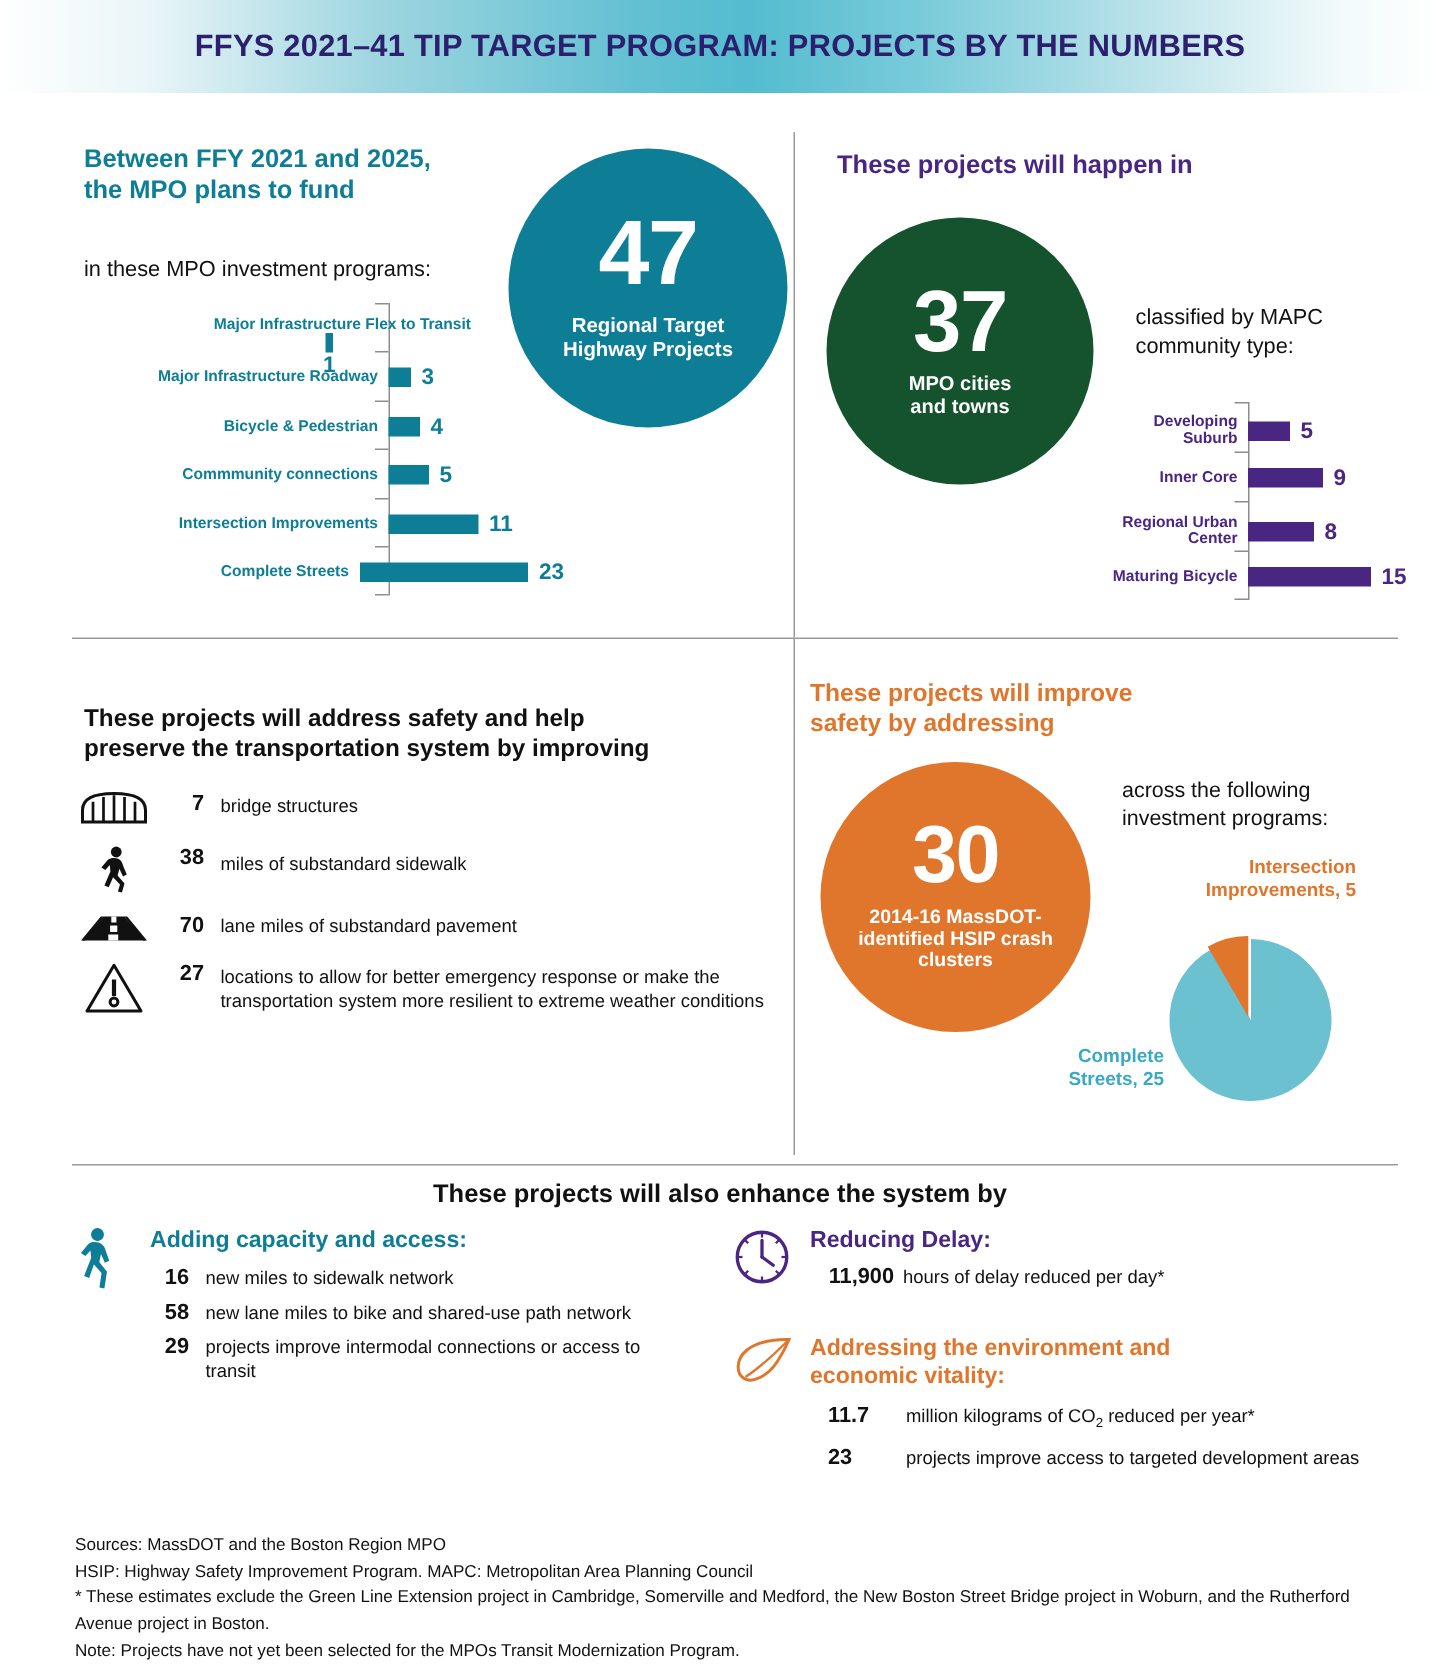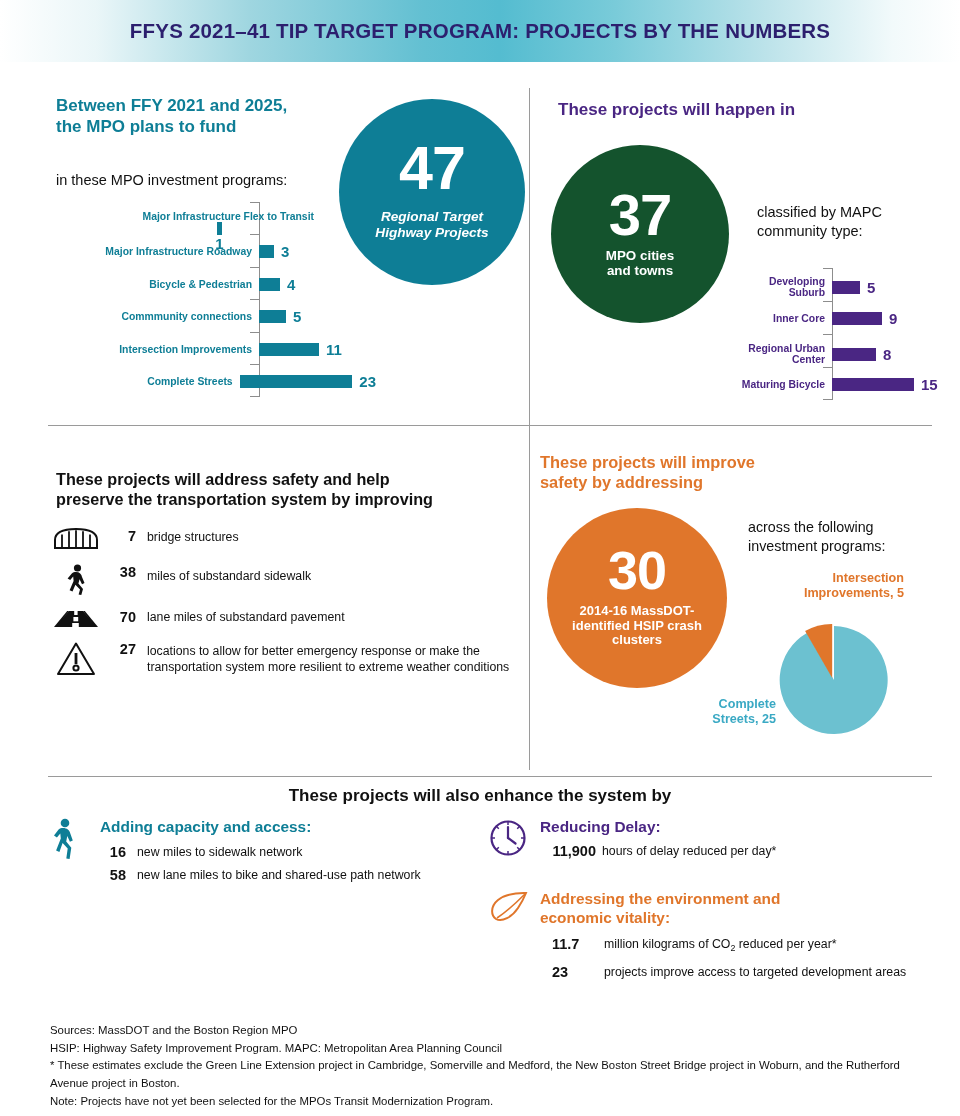--- a/index.html
+++ b/index.html
@@ -72,21 +72,21 @@
 
 <div class="q-head teal" style="position:absolute;left:56px;top:96px;width:300px;font-size:17px;">
   <div>Between FFY 2021 and 2025,</div>
   <div>the MPO plans to fund</div>
 </div>
 
 <div style="position:absolute;left:56px;top:172px;font-size:14.5px;color:#111;">in these MPO investment programs:</div>
 
 <div class="circle" style="left:339px;top:99px;width:186px;height:186px;background:#0e7e96;">
   <div class="big" style="font-size:61px;margin-top:-4px;">47</div>
-  <div class="sub" style="font-size:13.6px;margin-top:13px;font-style:italic;">
+  <div class="sub" style="font-size:13.6px;margin-top:13px;">
     <div>Regional Target</div>
     <div>Highway Projects</div>
   </div>
 </div>
 
 <div class="barchart" style="left:56px;top:202px;width:320px;height:195px;">
   <div class="axis" style="left:203px;top:0;height:195px;"></div>
 
   <div class="tick" style="left:194px;top:0px;"></div>
   <div class="tick" style="left:194px;top:32px;"></div>
@@ -292,20 +292,24 @@
     </div>
     <div style="flex:1;">
       <div style="font-size:15.4px;font-weight:bold;color:#0e7e96;margin-bottom:8px;">Adding capacity and access:</div>
       <div class="iconrow" style="margin-bottom:6px;">
         <div class="num" style="width:26px;">16</div>
         <div class="desc" style="padding-top:1px;">new miles to sidewalk network</div>
       </div>
       <div class="iconrow" style="margin-bottom:6px;">
         <div class="num" style="width:26px;">58</div>
         <div class="desc" style="padding-top:1px;">new lane miles to bike and shared-use path network</div>
+      </div>
+      <div class="iconrow">
+        <div class="num" style="width:26px;">29</div>
+        <div class="desc" style="padding-top:1px;width:292px;">projects improve intermodal connections or access to transit</div>
       </div>
     </div>
   </div>
 </div>
 
 <div style="position:absolute;left:488px;top:818px;width:450px;">
   <div style="display:flex;align-items:flex-start;">
     <div style="width:52px;flex:none;">
       <svg width="40" height="40" viewBox="0 0 40 40">
         <circle cx="20" cy="20" r="16.5" fill="none" stroke="#4a2683" stroke-width="2.2"></circle>

